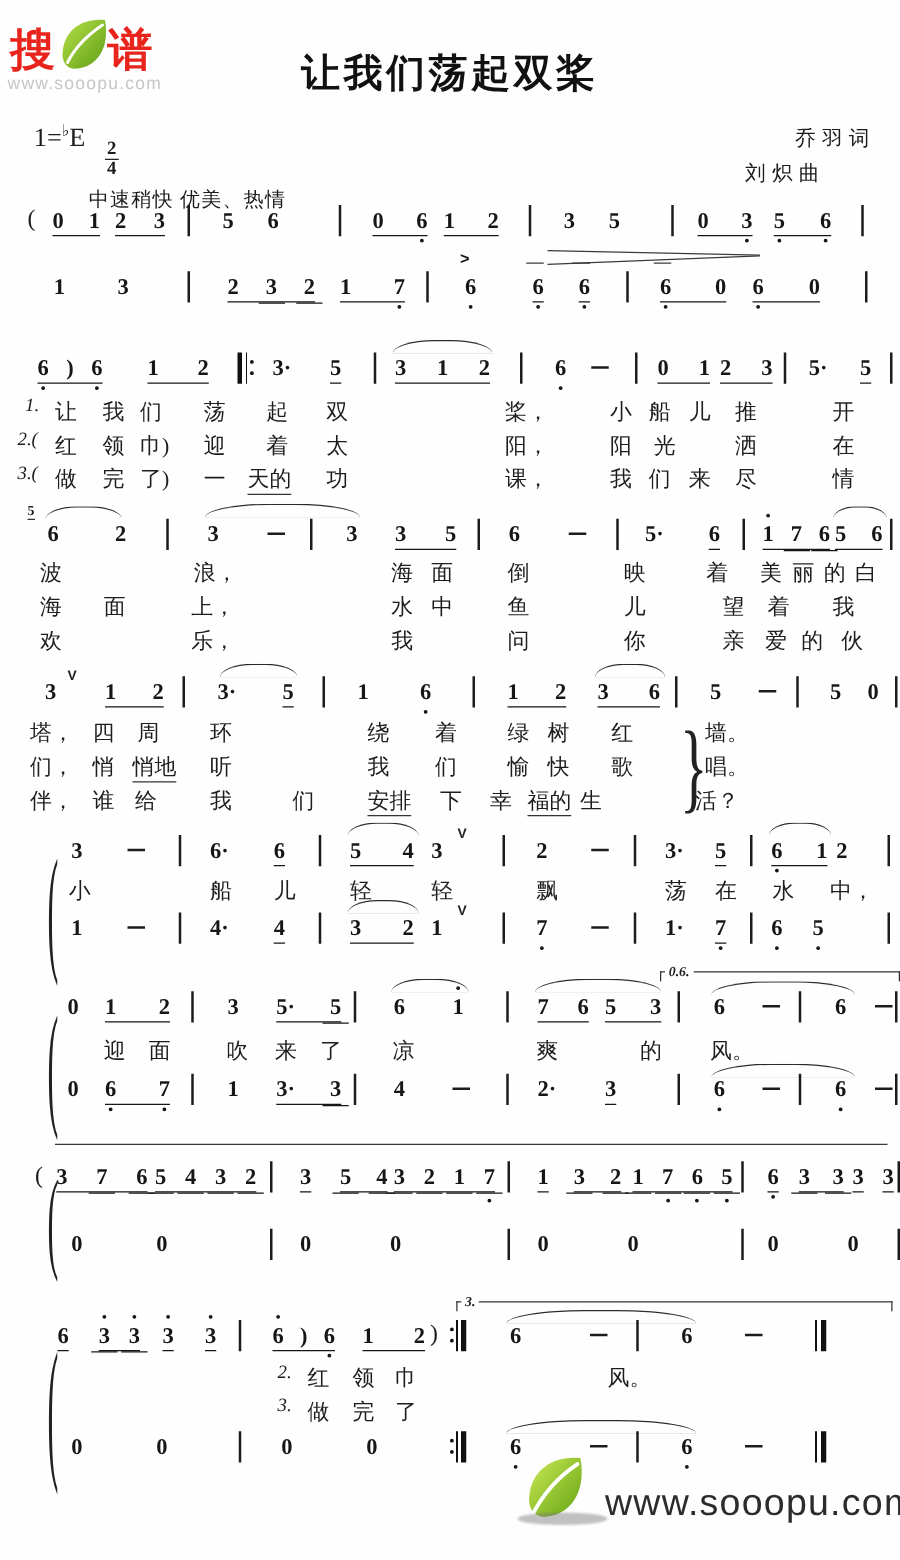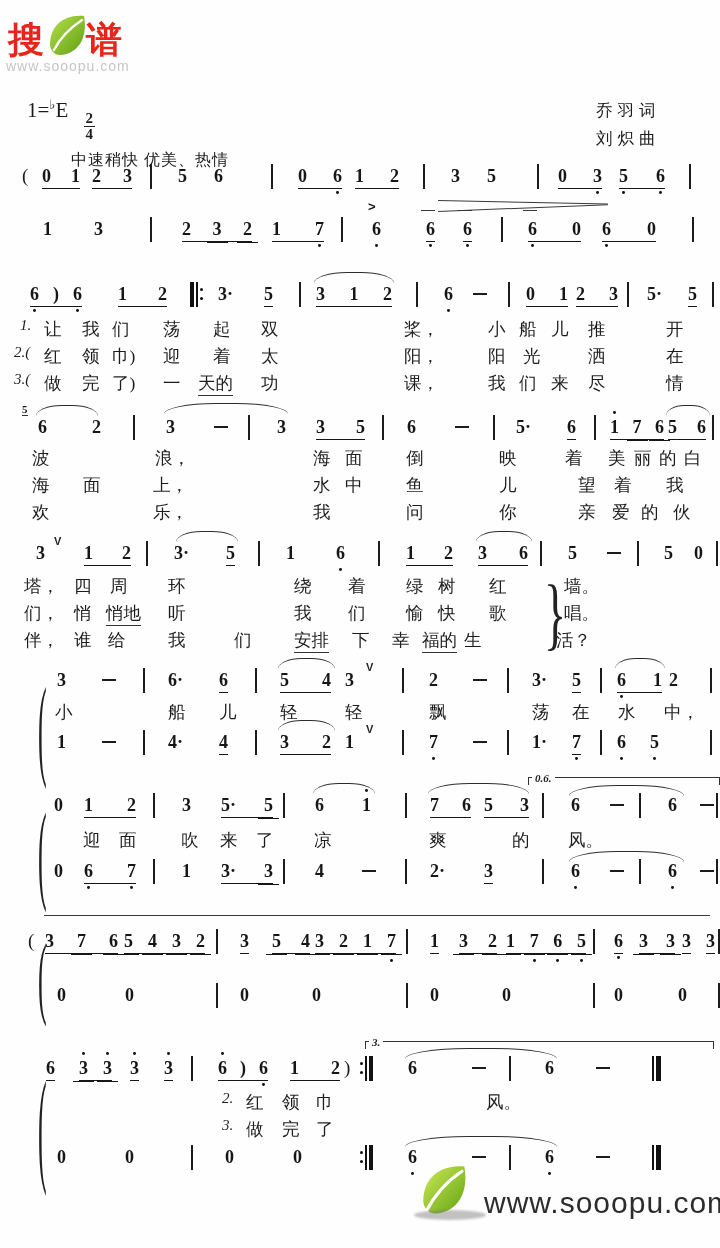--- a/index.html
+++ b/index.html
@@ -14,21 +14,21 @@
              color:#c6c6c6;letter-spacing:1px;}
   #title{position:absolute;left:0;top:38px;width:720px;text-align:center;
          font:700 31px "Liberation Sans",sans-serif;letter-spacing:3px;color:#111;}
   #keysig{position:absolute;left:27px;top:97px;font:400 21px "Liberation Serif",serif;}
   #keysig sup{font-size:13px;vertical-align:8px;}
   #meter{display:inline-flex;flex-direction:column;align-items:center;vertical-align:-6px;
          margin-left:10px;font:700 15px "Liberation Serif",serif;line-height:15px;}
   #meter .mtop{padding:0 2px;} #meter .mbot{border-top:1.3px solid #222;padding:0 2px;}
   #tempo{position:absolute;left:25px;top:150px;font:400 16px "Liberation Serif",serif;letter-spacing:1px;margin-left:46px;}
   .credit{position:absolute;left:596px;font:400 16.5px "Liberation Serif",serif;letter-spacing:5px;}
-  #credit-lyr{top:100px;} #credit-cmp{top:128px;}
+  #credit-lyr{top:100px;margin-left:40px;} #credit-cmp{top:128px;}
   
   .row{position:absolute;left:0;top:0;width:720px;height:30px;}
   .tok{position:absolute;top:0;display:flex;justify-content:space-between;align-items:flex-start;}
   .num{position:relative;font:700 18px "Liberation Serif",serif;line-height:20px;color:#161616;}
   .u1{border-bottom:1.4px solid #161616;padding-bottom:1.5px;}
   .num.u2::after{content:"";position:absolute;left:-6px;right:-6px;bottom:-4.2px;height:1.3px;background:#161616;}
   .dt{position:absolute;left:50%;margin-left:-1.4px;width:2.8px;height:2.8px;border-radius:50%;background:#161616;}
   .dt.b{bottom:-8px;} .num.u2 .dt.b{bottom:-10.5px;} .dt.a{top:-6px;}
   .bar{position:absolute;width:1.6px;height:25px;background:#1c1c1c;margin-top:-2px;}
   .dash{position:absolute;width:14px;height:2.2px;background:#1c1c1c;margin-top:9px;}
@@ -79,20 +79,21 @@
         </linearGradient>
           </defs>
         <path d="M38 2 C18 0 4 12 4 30 C4 36 8 41 14 41 C32 40 42 24 38 2 Z" fill="url(#lg1)"></path>
         <path d="M36 6 C24 14 14 24 8 36" stroke="#ffffff" stroke-width="2.4" fill="none" stroke-linecap="round"></path>
       </svg>
     </span>
     <span id="logo-right" class="logo-char">谱</span>
     <div id="logo-site">www.sooopu.com</div>
   </div>
 
+  <div id="title">让我们荡起双桨</div>
   <div id="keysig">
     <span>1=</span><sup>♭</sup><span>E</span>
     <span id="meter">
       <span class="mtop">2</span>
       <span class="mbot">4</span>
     </span>
   </div>
   <div id="tempo">中速稍快 优美、热情</div>
   <div id="credit-lyr" class="credit">乔羽词</div>
   <div id="credit-cmp" class="credit">刘炽曲</div>

